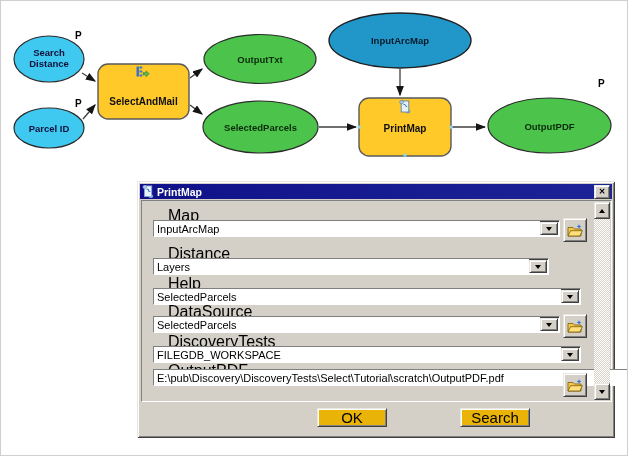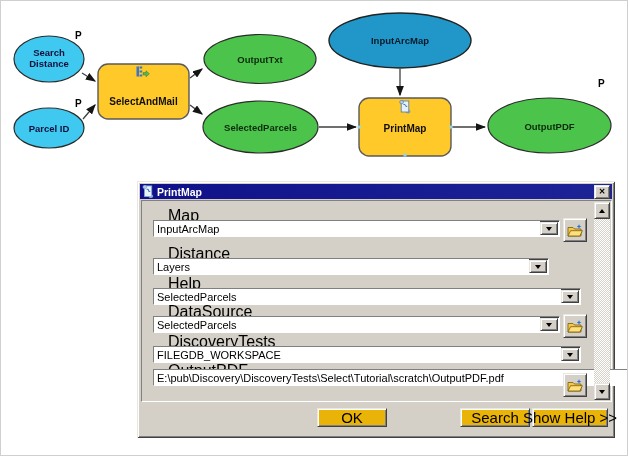--- a/index.html
+++ b/index.html
@@ -212,15 +212,14 @@
           </span>
         <span class="sb-track"></span>
         <span class="sb-btn raised">
             <span class="tri-down"></span>
           </span>
       </div>
     </div>
 
     <span class="btn raised" style="left:180px;width:68px">OK</span>
     <span class="btn raised" style="left:323px;width:68px">Search</span>
-    <span class="btn raised" style="left:395px;width:74px">Show Help &gt;&gt;</span>
   </div>
 </div>
 
 </body></html>

